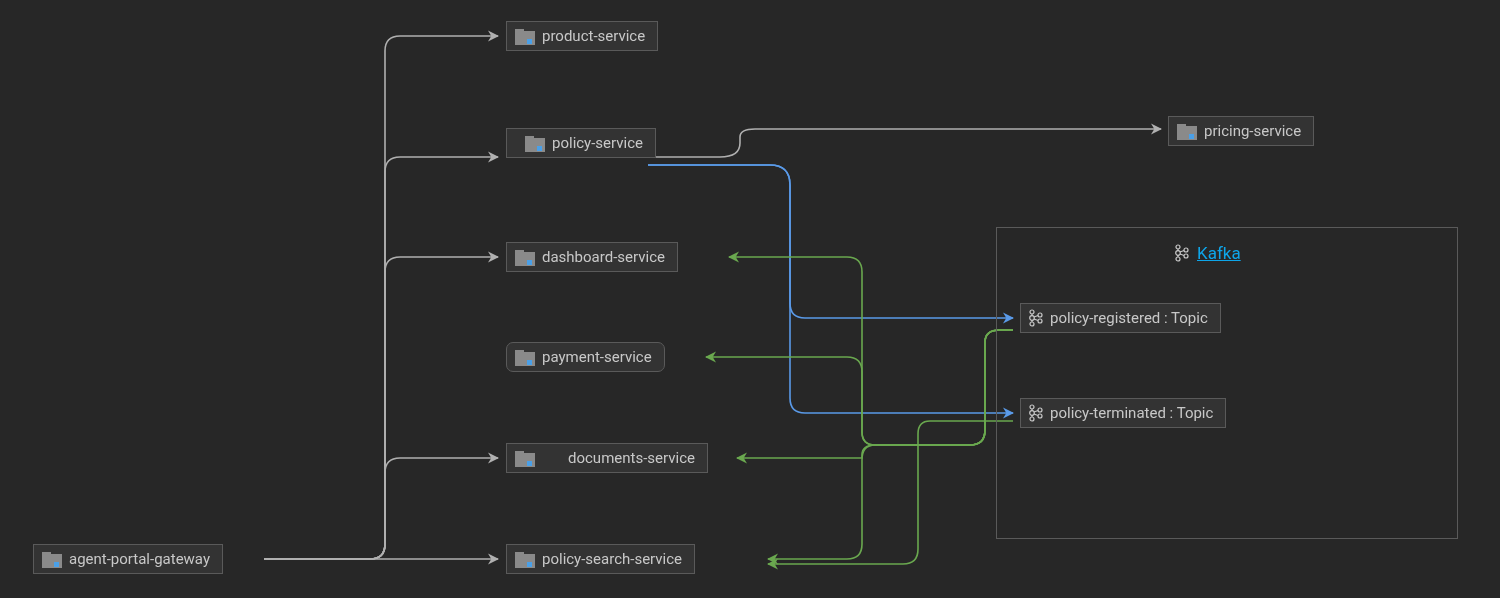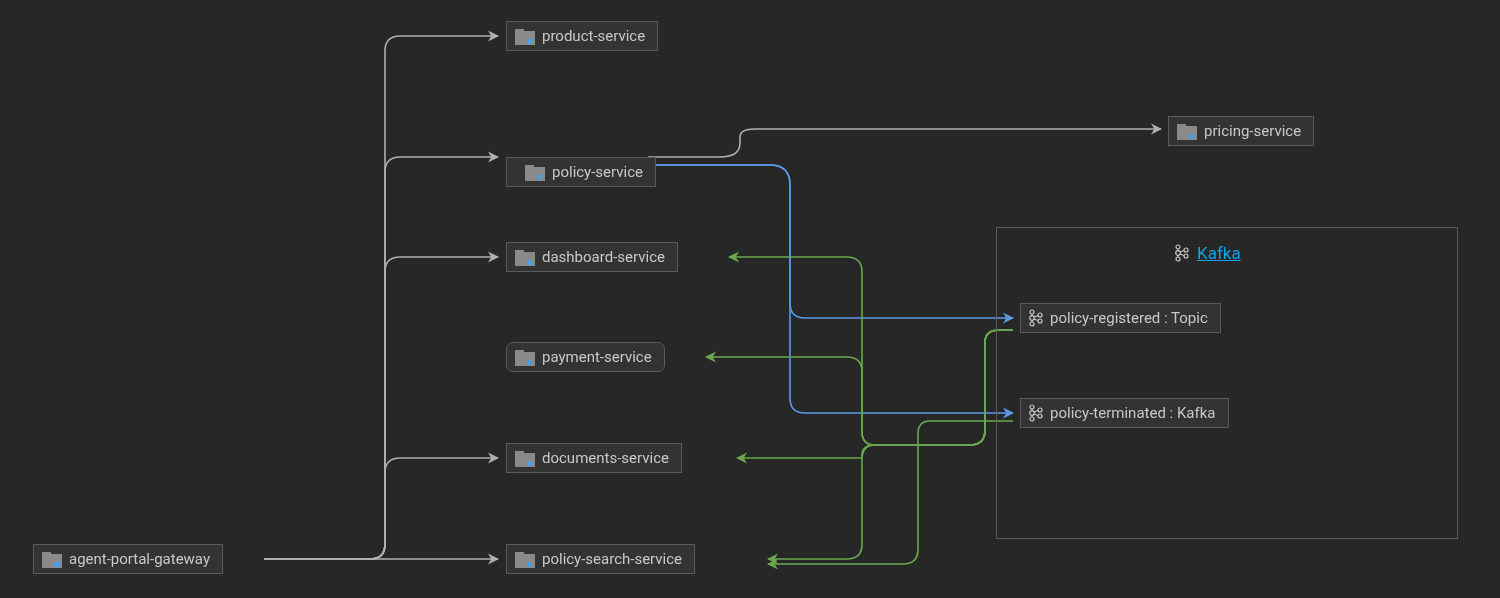--- a/index.html
+++ b/index.html
@@ -113,21 +113,21 @@
     <span class="icon">
       <svg width="20" height="16">
           <rect x="0" y="2" width="20" height="14" fill="#8a8a8a"></rect>
           <rect x="0" y="0" width="9" height="4" fill="#8a8a8a"></rect>
           <rect x="12" y="10" width="5" height="5" fill="#4aa0e8"></rect>
         </svg>
     </span>
     <span>product-service</span>
   </div>
 
-  <div class="node" style="left:506px; top:157px;padding-left:18px;">
+  <div class="node" style="left:506px; top:128px;padding-left:18px;">
     <span class="icon">
       <svg width="20" height="16">
           <rect x="0" y="2" width="20" height="14" fill="#8a8a8a"></rect>
           <rect x="0" y="0" width="9" height="4" fill="#8a8a8a"></rect>
           <rect x="12" y="10" width="5" height="5" fill="#4aa0e8"></rect>
         </svg>
     </span>
     <span>policy-service</span>
   </div>
 
@@ -146,21 +146,21 @@
     <span class="icon">
       <svg width="20" height="16">
           <rect x="0" y="2" width="20" height="14" fill="#8a8a8a"></rect>
           <rect x="0" y="0" width="9" height="4" fill="#8a8a8a"></rect>
           <rect x="12" y="10" width="5" height="5" fill="#4aa0e8"></rect>
         </svg>
     </span>
     <span>payment-service</span>
   </div>
 
-  <div class="node" style="left:506px; top:443px;">
+  <div class="node" style="left:506px; top:443px;gap:26px;">
     <span class="icon">
       <svg width="20" height="16">
           <rect x="0" y="2" width="20" height="14" fill="#8a8a8a"></rect>
           <rect x="0" y="0" width="9" height="4" fill="#8a8a8a"></rect>
           <rect x="12" y="10" width="5" height="5" fill="#4aa0e8"></rect>
         </svg>
     </span>
     <span>documents-service</span>
   </div>
 
@@ -229,16 +229,16 @@
         <circle cx="3" cy="9" r="2.3" fill="none" stroke="#c8c8c8" stroke-width="1.2"></circle>
         <circle cx="3" cy="15" r="2" fill="none" stroke="#c8c8c8" stroke-width="1.2"></circle>
         <circle cx="11" cy="6" r="2" fill="none" stroke="#c8c8c8" stroke-width="1.2"></circle>
         <circle cx="11" cy="12" r="2" fill="none" stroke="#c8c8c8" stroke-width="1.2"></circle>
         <line x1="3" y1="5" x2="3" y2="7" stroke="#c8c8c8" stroke-width="1.2"></line>
         <line x1="3" y1="11" x2="3" y2="13" stroke="#c8c8c8" stroke-width="1.2"></line>
         <line x1="5" y1="8" x2="9" y2="6.5" stroke="#c8c8c8" stroke-width="1.2"></line>
         <line x1="5" y1="10" x2="9" y2="11.5" stroke="#c8c8c8" stroke-width="1.2"></line>
       </svg>
     </span>
-    <span>policy-terminated  : Kafka</span>
+    <span>policy-terminated  : Topic</span>
   </div>
 
 </div>
 
 </body></html>

